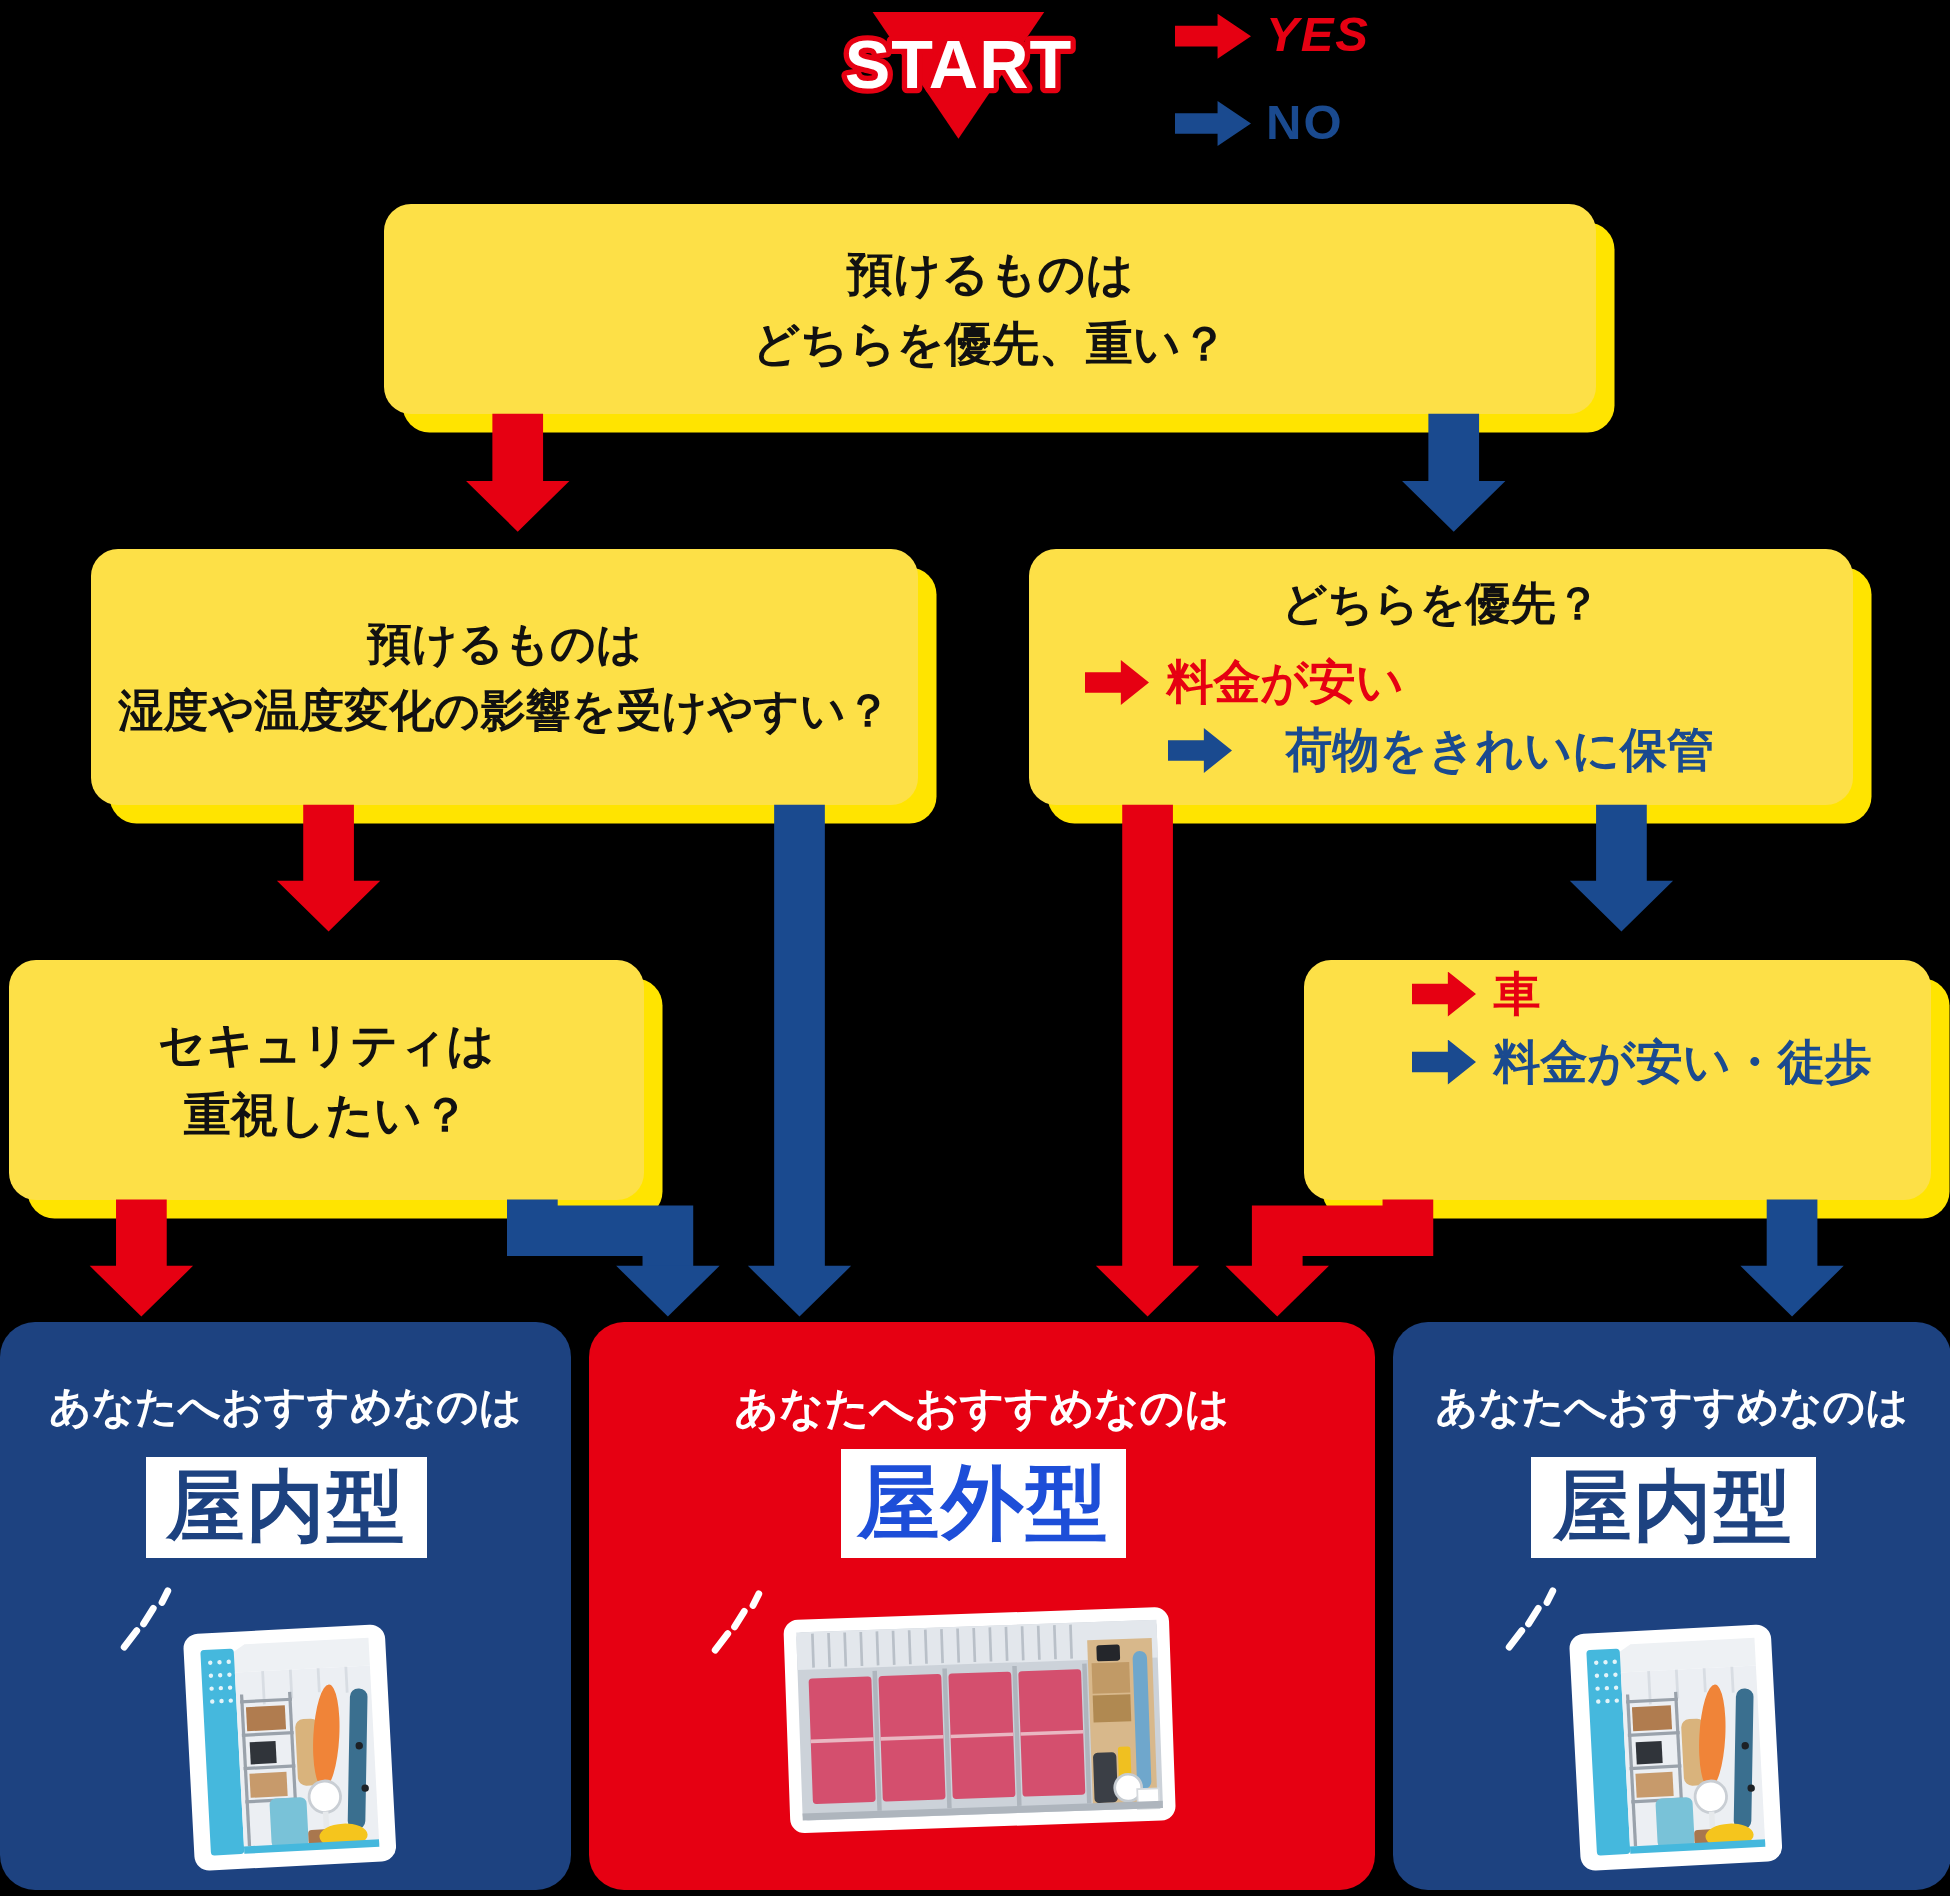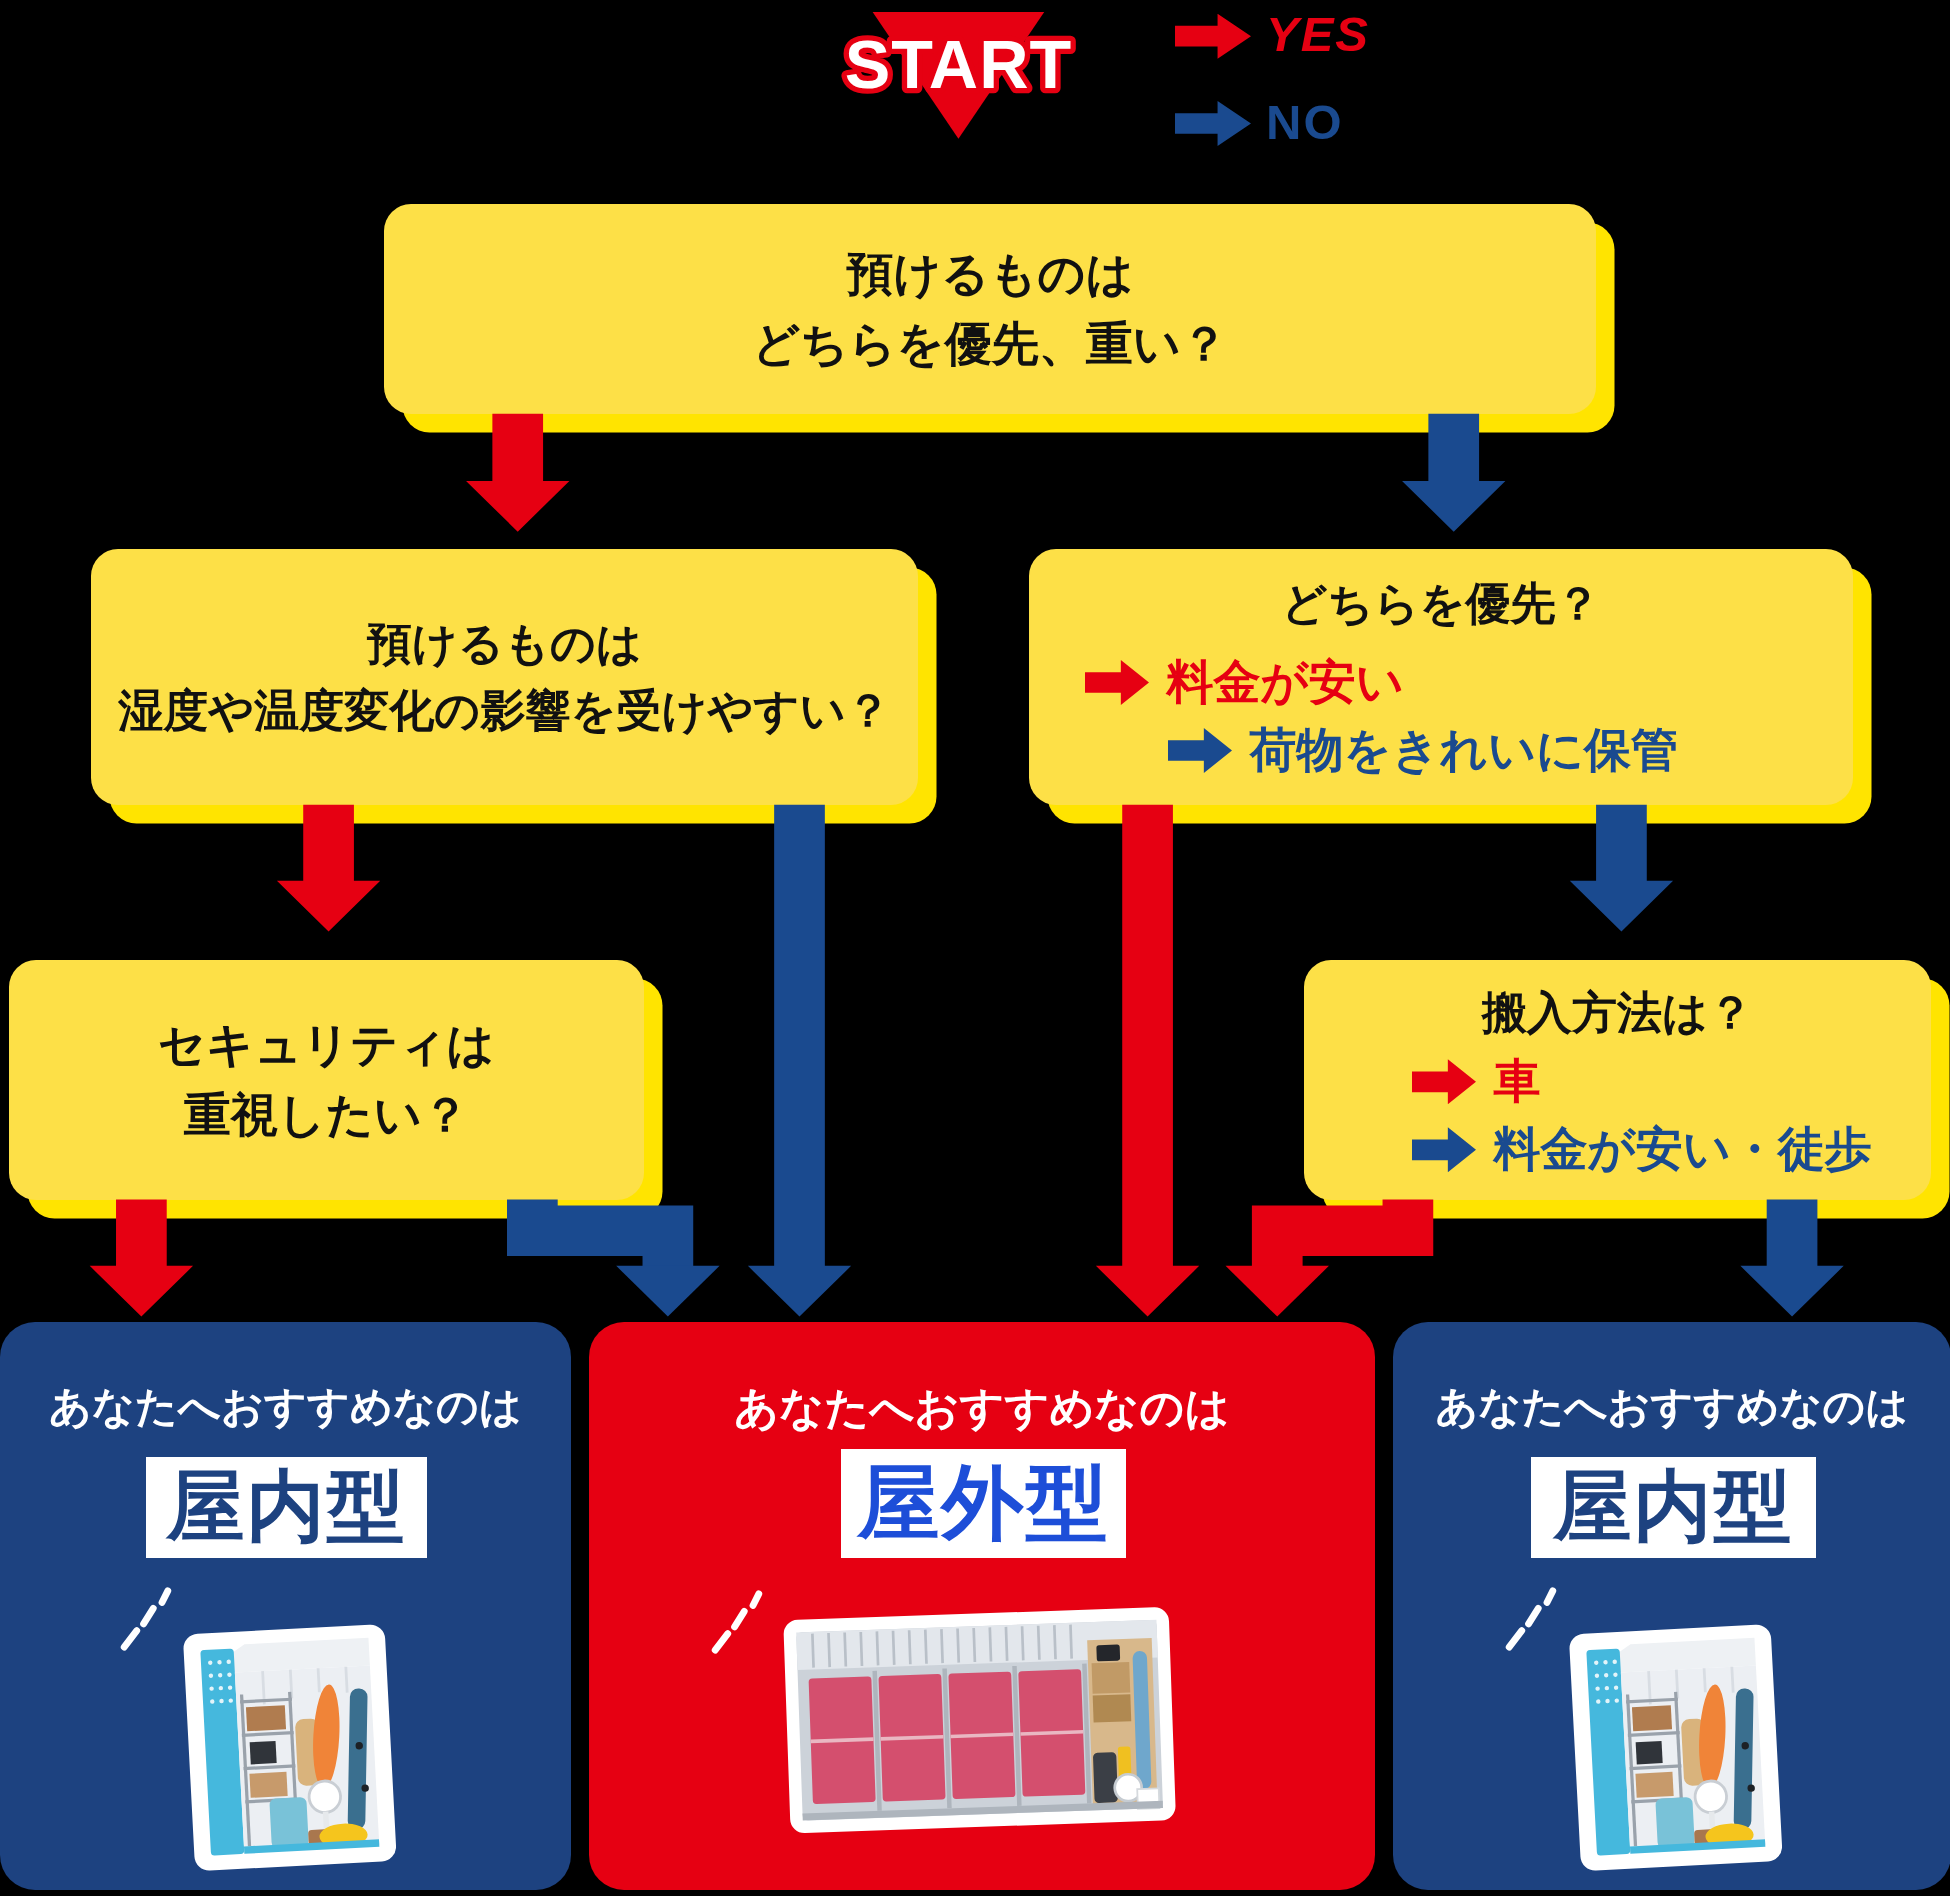--- a/index.html
+++ b/index.html
@@ -79,35 +79,34 @@
       <div>湿度や温度変化の影響を受けやすい？</div>
     </div>
   </div>
 
   <div class="qbox" style="left:1029px;top:549px;width:824px;height:256px;">
     <div class="qtitle" style="padding-top:29px;margin-bottom:19.5px;">どちらを優先？</div>
     <div class="opt-row" style="padding-left:56px;">
       <span class="arrow-right red"></span>
       <span class="opt-label red-text">料金が安い</span>
     </div>
-    <div class="opt-row" style="padding-left:139px;">
+    <div class="opt-row" style="padding-left:139px;gap:36px;">
       <span class="arrow-right blue"></span>
       <span class="opt-label blue-text">荷物をきれいに保管</span>
     </div>
   </div>
 
   <div class="qbox" style="left:8.8px;top:960px;width:635px;height:240px;">
     <div class="qbox-center">
       <div>セキュリティは</div>
       <div>重視したい？</div>
     </div>
   </div>
 
   <div class="qbox" style="left:1304px;top:960px;width:627px;height:240px;">
-    <div class="qtitle" style="padding-top:27px;margin-bottom:9.8px;">搬入方法は？</div>
     <div class="opt-row" style="padding-left:108px;">
       <span class="arrow-right red"></span>
       <span class="opt-label red-text">車</span>
     </div>
     <div class="opt-row" style="padding-left:108px;">
       <span class="arrow-right blue"></span>
       <span class="opt-label blue-text">料金が安い・徒歩</span>
     </div>
   </div>
 

